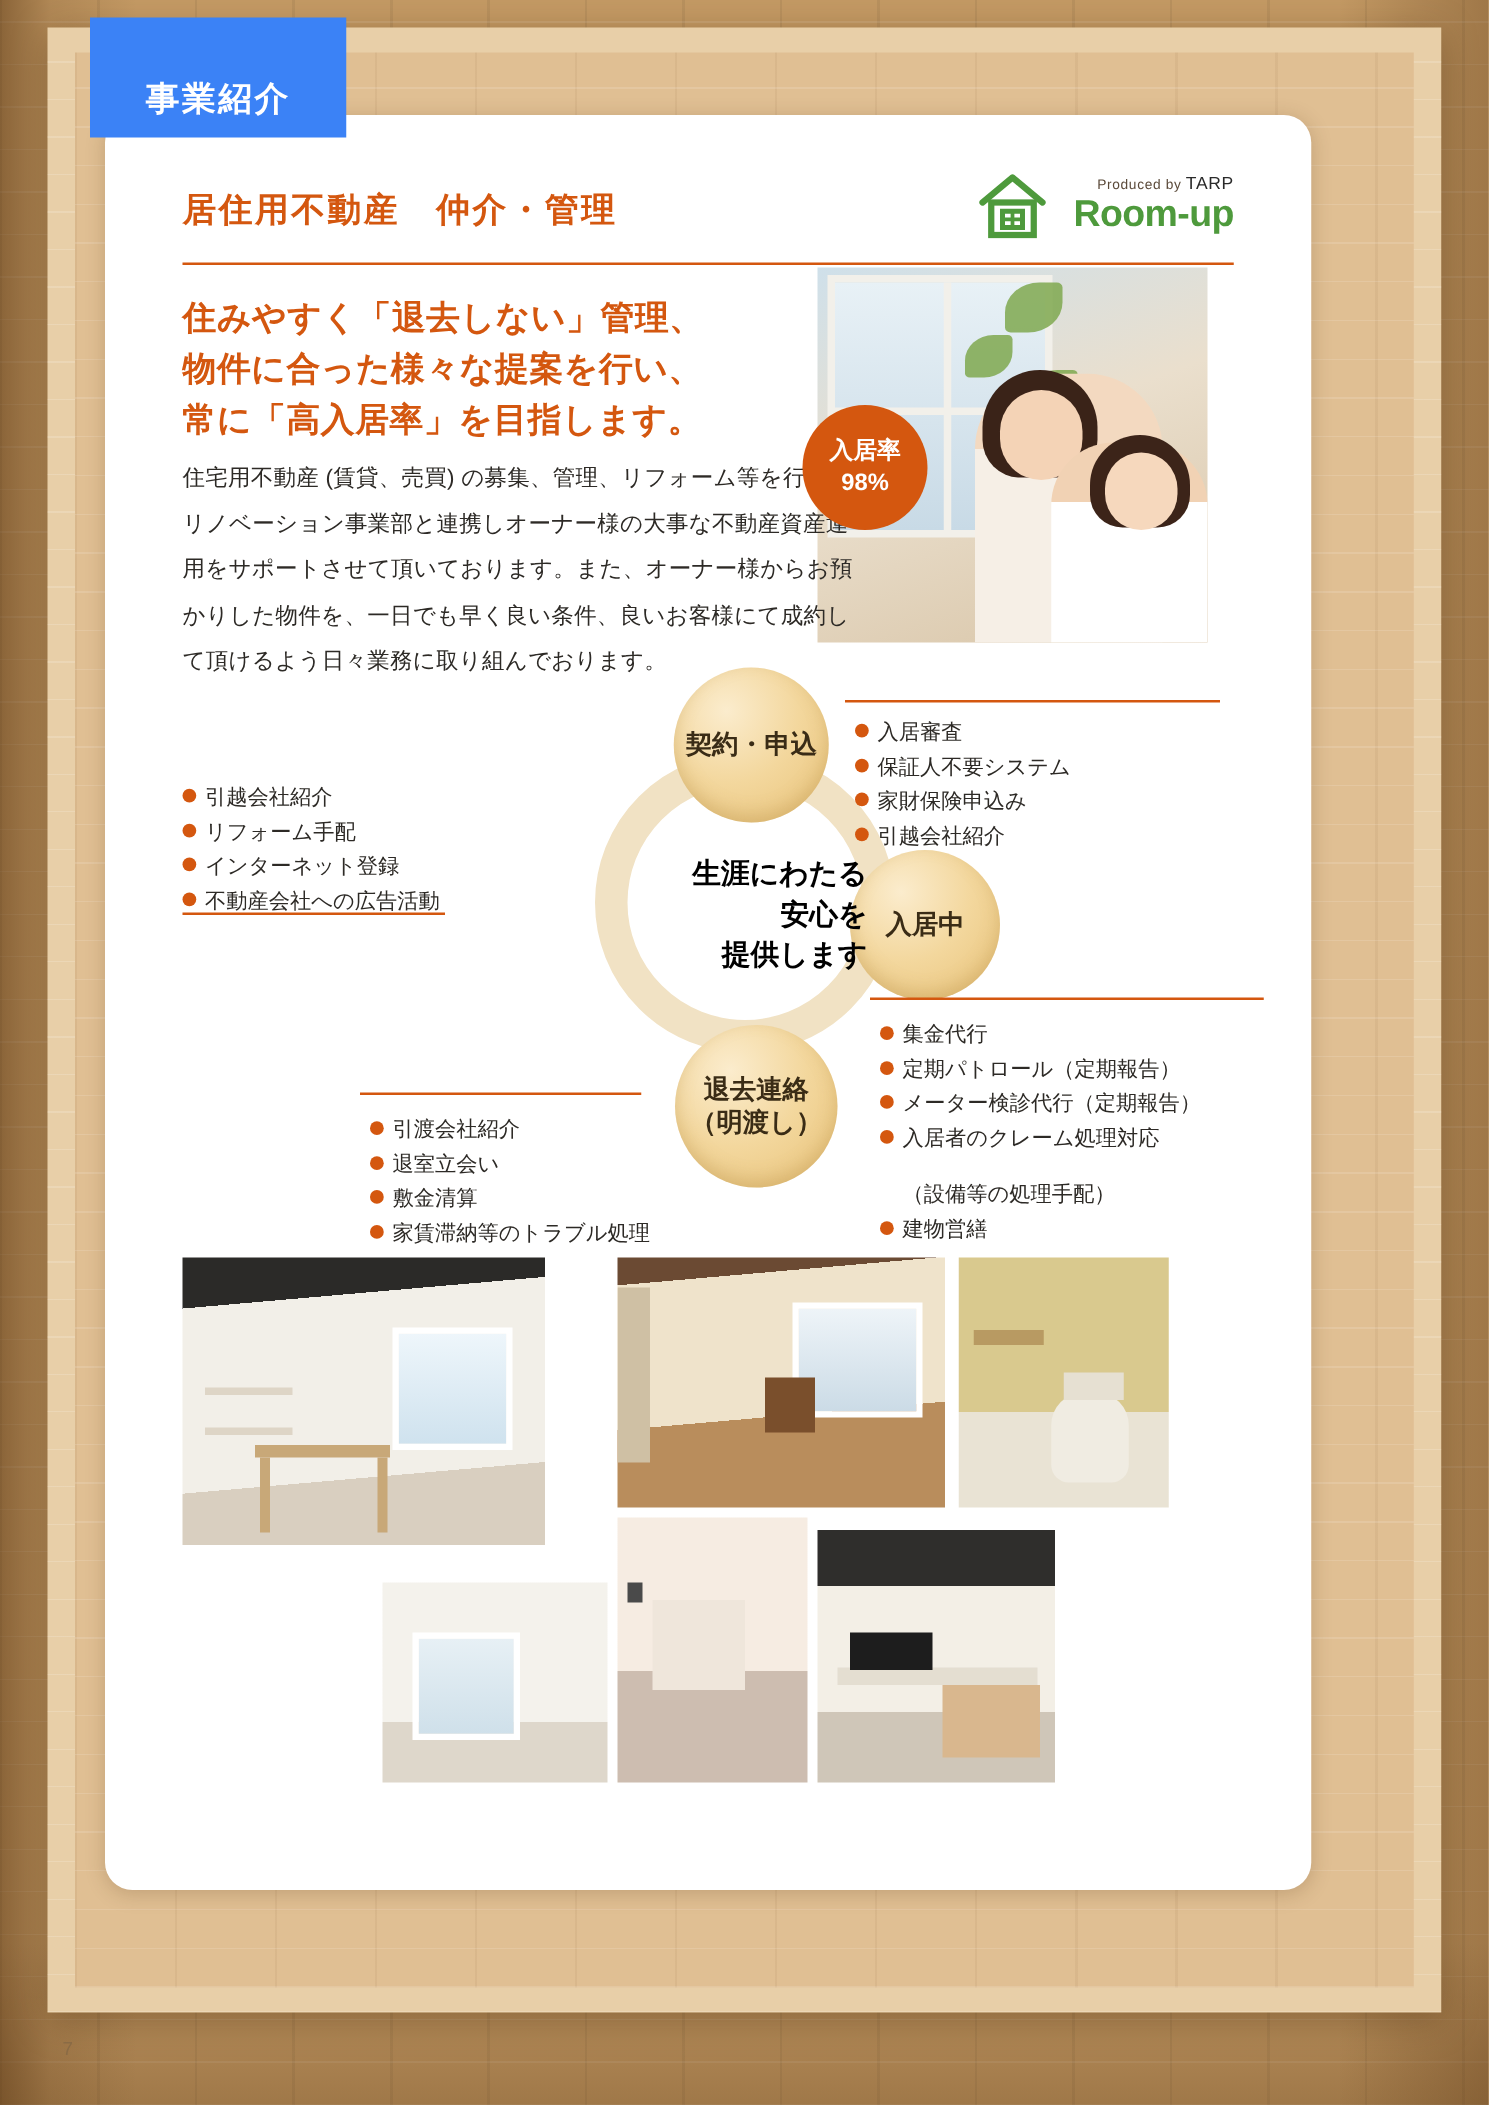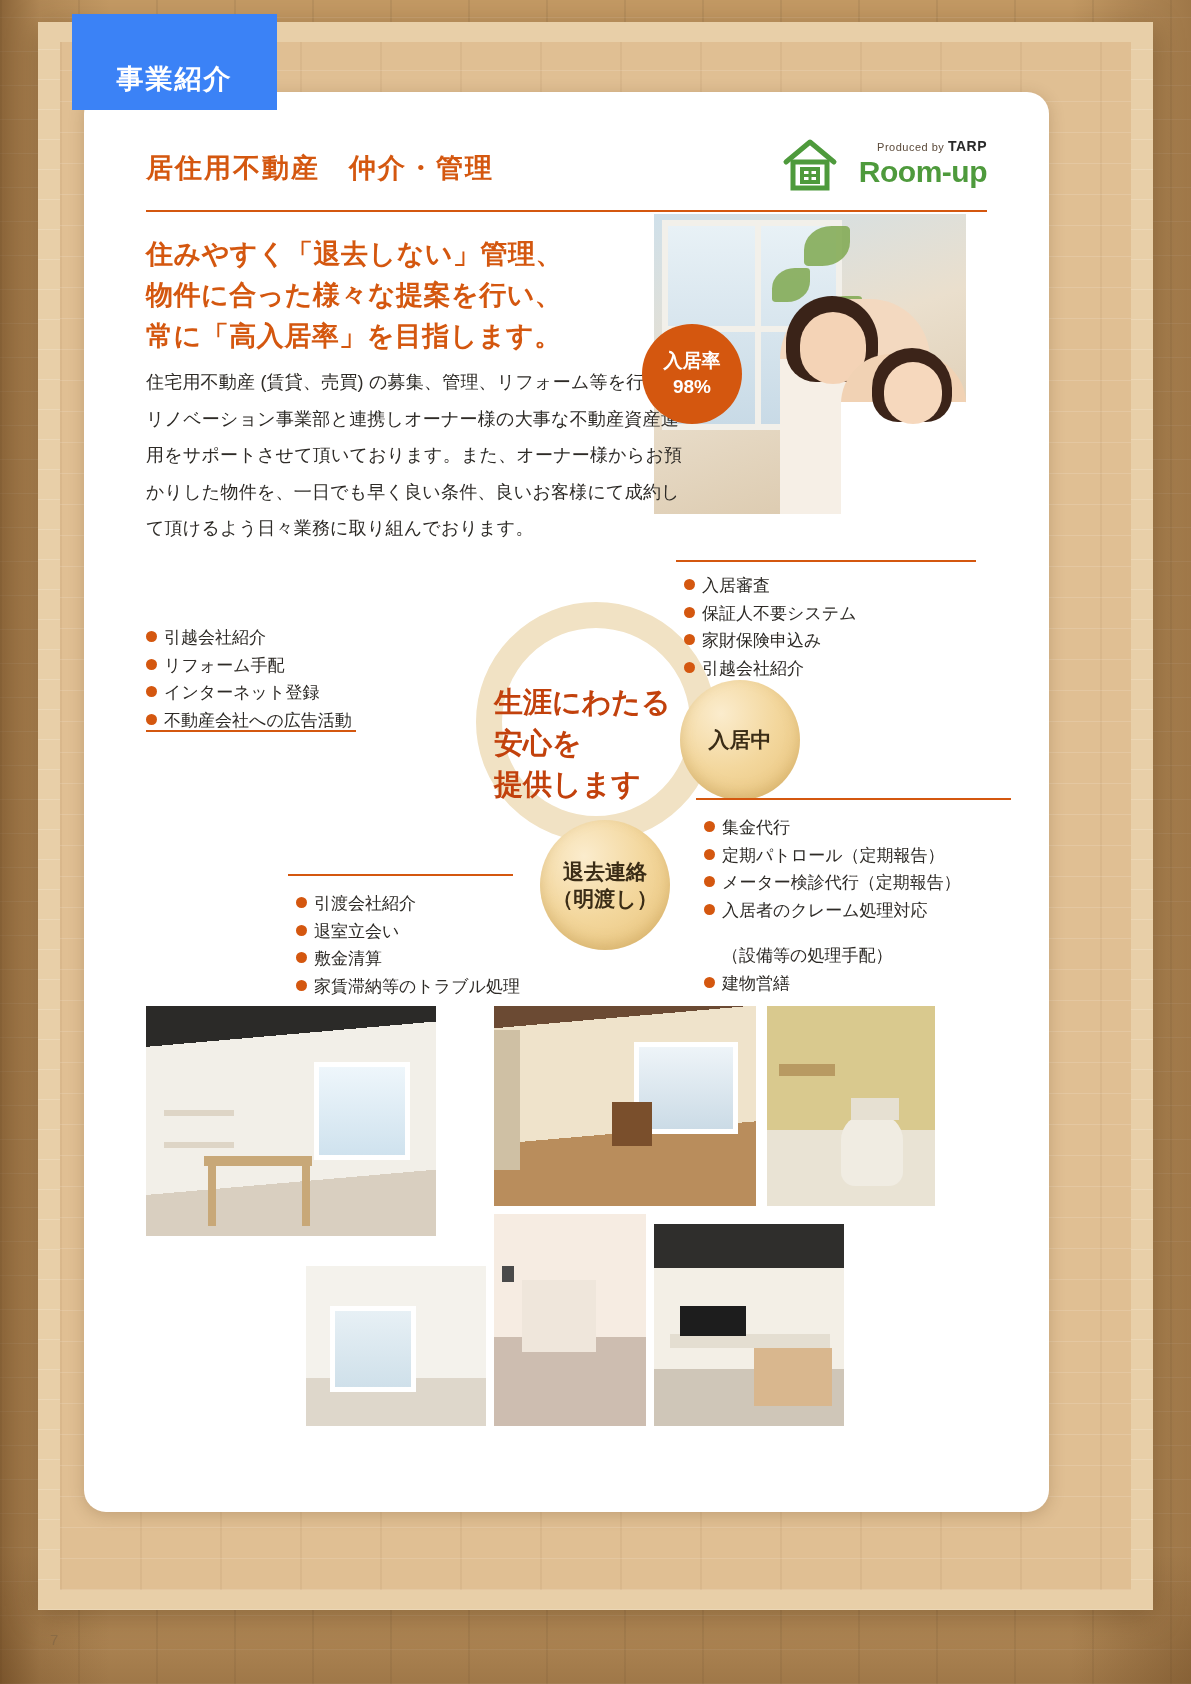--- a/index.html
+++ b/index.html
@@ -78,21 +78,21 @@
   }
   .hdr-rule {
     position: absolute; left: 0; right: 0; bottom: 0; height: 2px; background: #d4570f;
   }
   .logo {
     position: absolute; right: 0; top: -12px; width: 205px; height: 62px;
   }
   .logo-produced {
     position: absolute; right: 0; top: 0; font-size: 11px; color: #5b4a3a; letter-spacing: .5px;
   }
-  .logo-tarp { font-weight: 700; color: #2a2a2a; font-size: 14px; }
+  .logo-tarp { font-weight: 400; color: #2a2a2a; font-size: 14px; }
   .logo-name {
     position: absolute; right: 0; top: 17px;
     font-size: 30px; font-weight: 700; color: #4e9a3c; letter-spacing: -0.5px;
   }
   .logo-house { position: absolute; left: 0; top: 0; }
 
   
   .lead {
     position: absolute; left: 62px; top: 142px; width: 470px;
     color: #d4570f; font-size: 27px; line-height: 1.52; font-weight: 700;
@@ -153,21 +153,21 @@
     display: flex; align-items: center; justify-content: center; text-align: center;
     color: #3a2c16; font-size: 21px; font-weight: 700; line-height: 1.3;
     box-shadow: inset 0 -6px 14px rgba(180,140,70,0.35);
   }
   .b-top    { left: 455px; top: 12px;  width: 124px; height: 124px; }
   .b-right  { left: 596px; top: 158px; width: 120px; height: 120px; }
   .b-bottom { left: 456px; top: 298px; width: 130px; height: 130px; }
   .b-left   { left: 320px; top: 158px; width: 118px; height: 118px; }
   .center-text {
     position: absolute; left: 410px; top: 160px; width: 200px;
-    text-align: left; color: #c2410c; font-size: 29px; font-weight: 700; line-height: 1.42;
+    text-align: right; color: #000000; font-size: 23px; font-weight: 700; line-height: 1.42;
   }
 
   .list { position: absolute; font-size: 17px; color: #2d2a26; line-height: 1.62; }
   .list .li { white-space: nowrap; }
   .dot {
     display: inline-block; width: 11px; height: 11px; border-radius: 50%;
     background: #d4570f; margin-right: 7px; vertical-align: 1px;
   }
   .rule-o { position: absolute; height: 2px; background: #d4570f; }
 
@@ -267,20 +267,21 @@
   <div class="badge">
     <span>入居率</span>
     <span>98%</span>
   </div>
 
   <div class="body-copy">住宅用不動産 (賃貸、売買) の募集、管理、リフォーム等を行い、リノベーション事業部と連携しオーナー様の大事な不動産資産運用をサポートさせて頂いております。また、オーナー様からお預かりした物件を、一日でも早く良い条件、良いお客様にて成約して頂けるよう日々業務に取り組んでおります。</div>
 
   <div class="diagram">
     <div class="ring"></div>
 
+    <div class="bubble b-top" style="white-space:pre-line;">契約・申込</div>
     <div class="bubble b-right" style="white-space:pre-line;">入居中</div>
     <div class="bubble b-bottom" style="white-space:pre-line;">退去連絡
 （明渡し）</div>
 
     <div class="center-text" style="white-space:pre-line;">生涯にわたる
 安心を
 提供します</div>
 
     <div class="rule-o rule-tl"></div>
     <div class="list list-tl">

